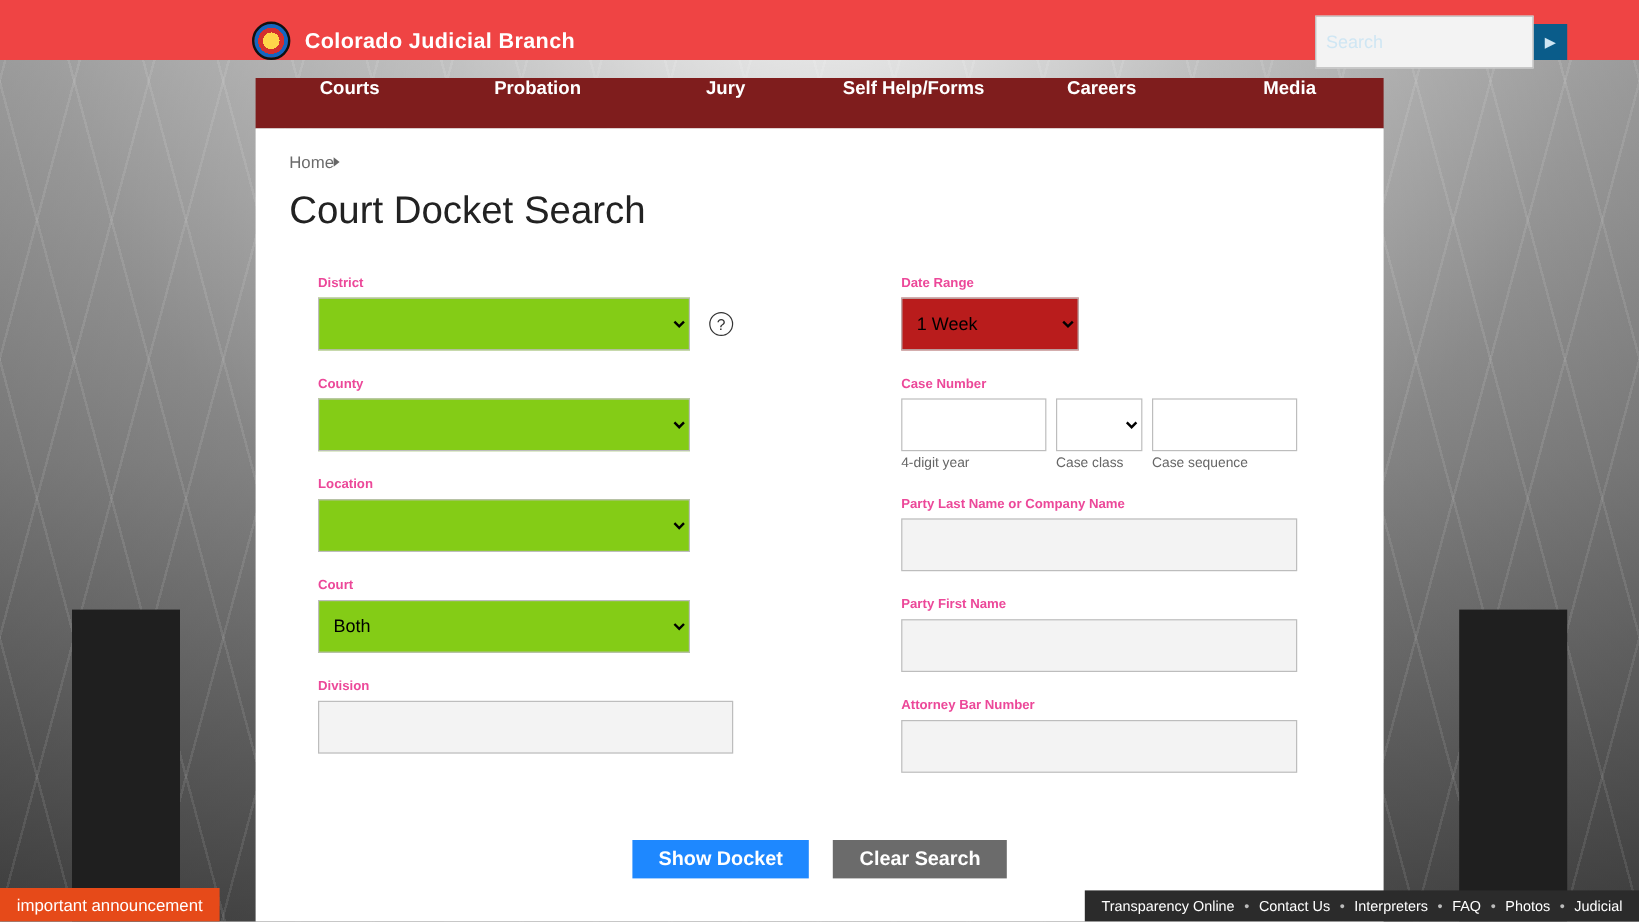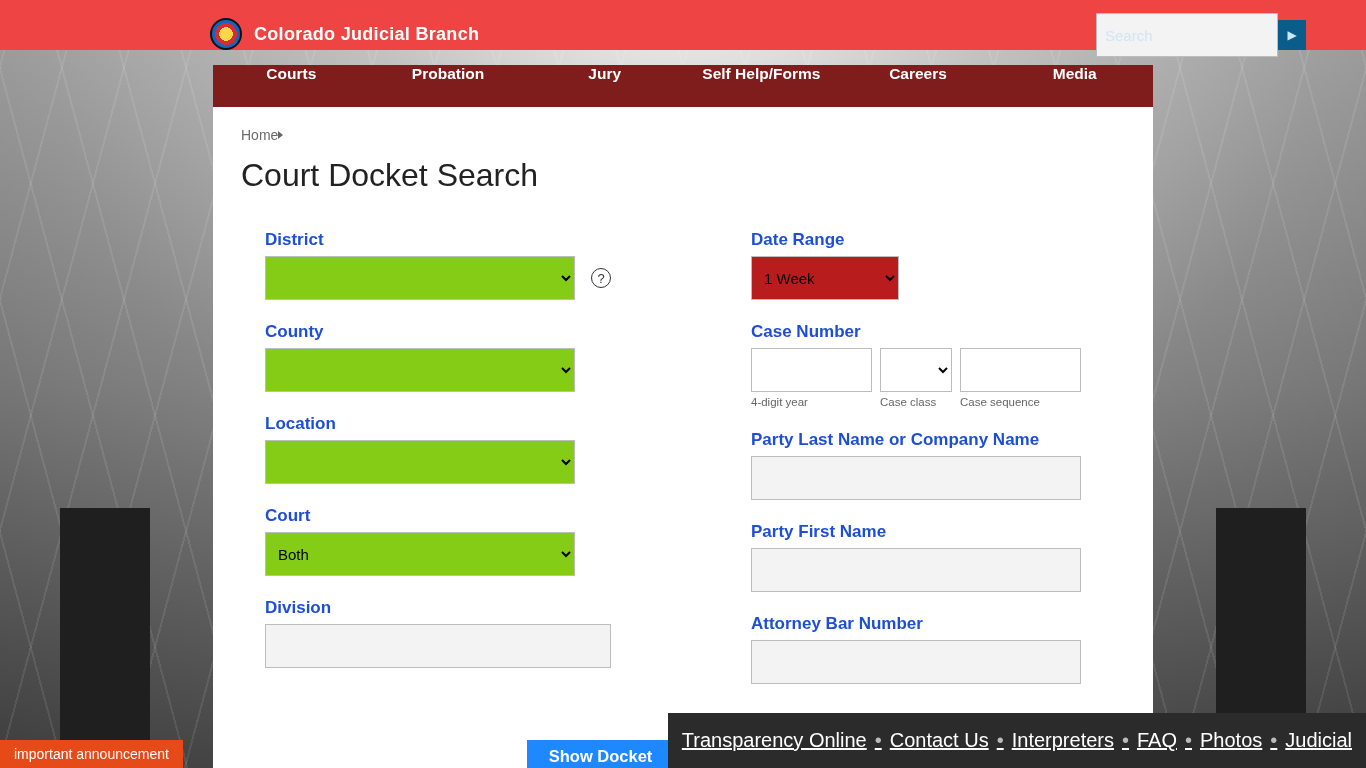--- a/index.html
+++ b/index.html
@@ -101,21 +101,21 @@
   }
 
   .form-cols {
     display:flex; gap:140px;
     padding: 10px 24px 0 24px;
   }
   .col { flex:0 0 330px; }
   .col.right { flex:0 0 330px; }
   .field { margin-bottom: 22px; }
   .field > label {
-    display:block; font-weight:700; font-size:17px; color:#1d4ed8; margin-bottom:6px;
+    display:block; font-weight:700; font-size:11px; color:#ec4899; margin-bottom:6px;
   }
   select, input[type=text] {
     height:44px; border:1px solid #bdbdbd; background:#f3f3f3;
     font-size:15px; padding:0 8px; width:100%;
   }
   select { background:#84cc16; }
   .sel-wide { width: 310px; }
   .sel-daterange { width:148px; background:#b91c1c; }
   .district-row { display:flex; align-items:center; gap:16px; }
   .help-icon {
@@ -147,24 +147,23 @@
 
   .announce {
     position:absolute; left:0; bottom:0;
     background:#e64a19; color:#fff;
     padding:6px 14px; font-size:14px;
     z-index:10;
   }
   .footer-links {
     position:absolute; right:0; bottom:0;
     background:#2b2b2b; color:#fff;
-    padding:16px 14px; font-size:20px;
+    padding:6px 14px; font-size:12px;
     display:flex; gap:8px; align-items:center;
     z-index:10;
-    text-decoration:underline;
   }
   .footer-links a { color:#fff; text-decoration:none; cursor:pointer; }
   .dot { color:#bbb; }
 </style>
 </head>
 <body>
 
 <div class="bg">
   <div class="pillar left"></div>
   <div class="pillar right"></div>

